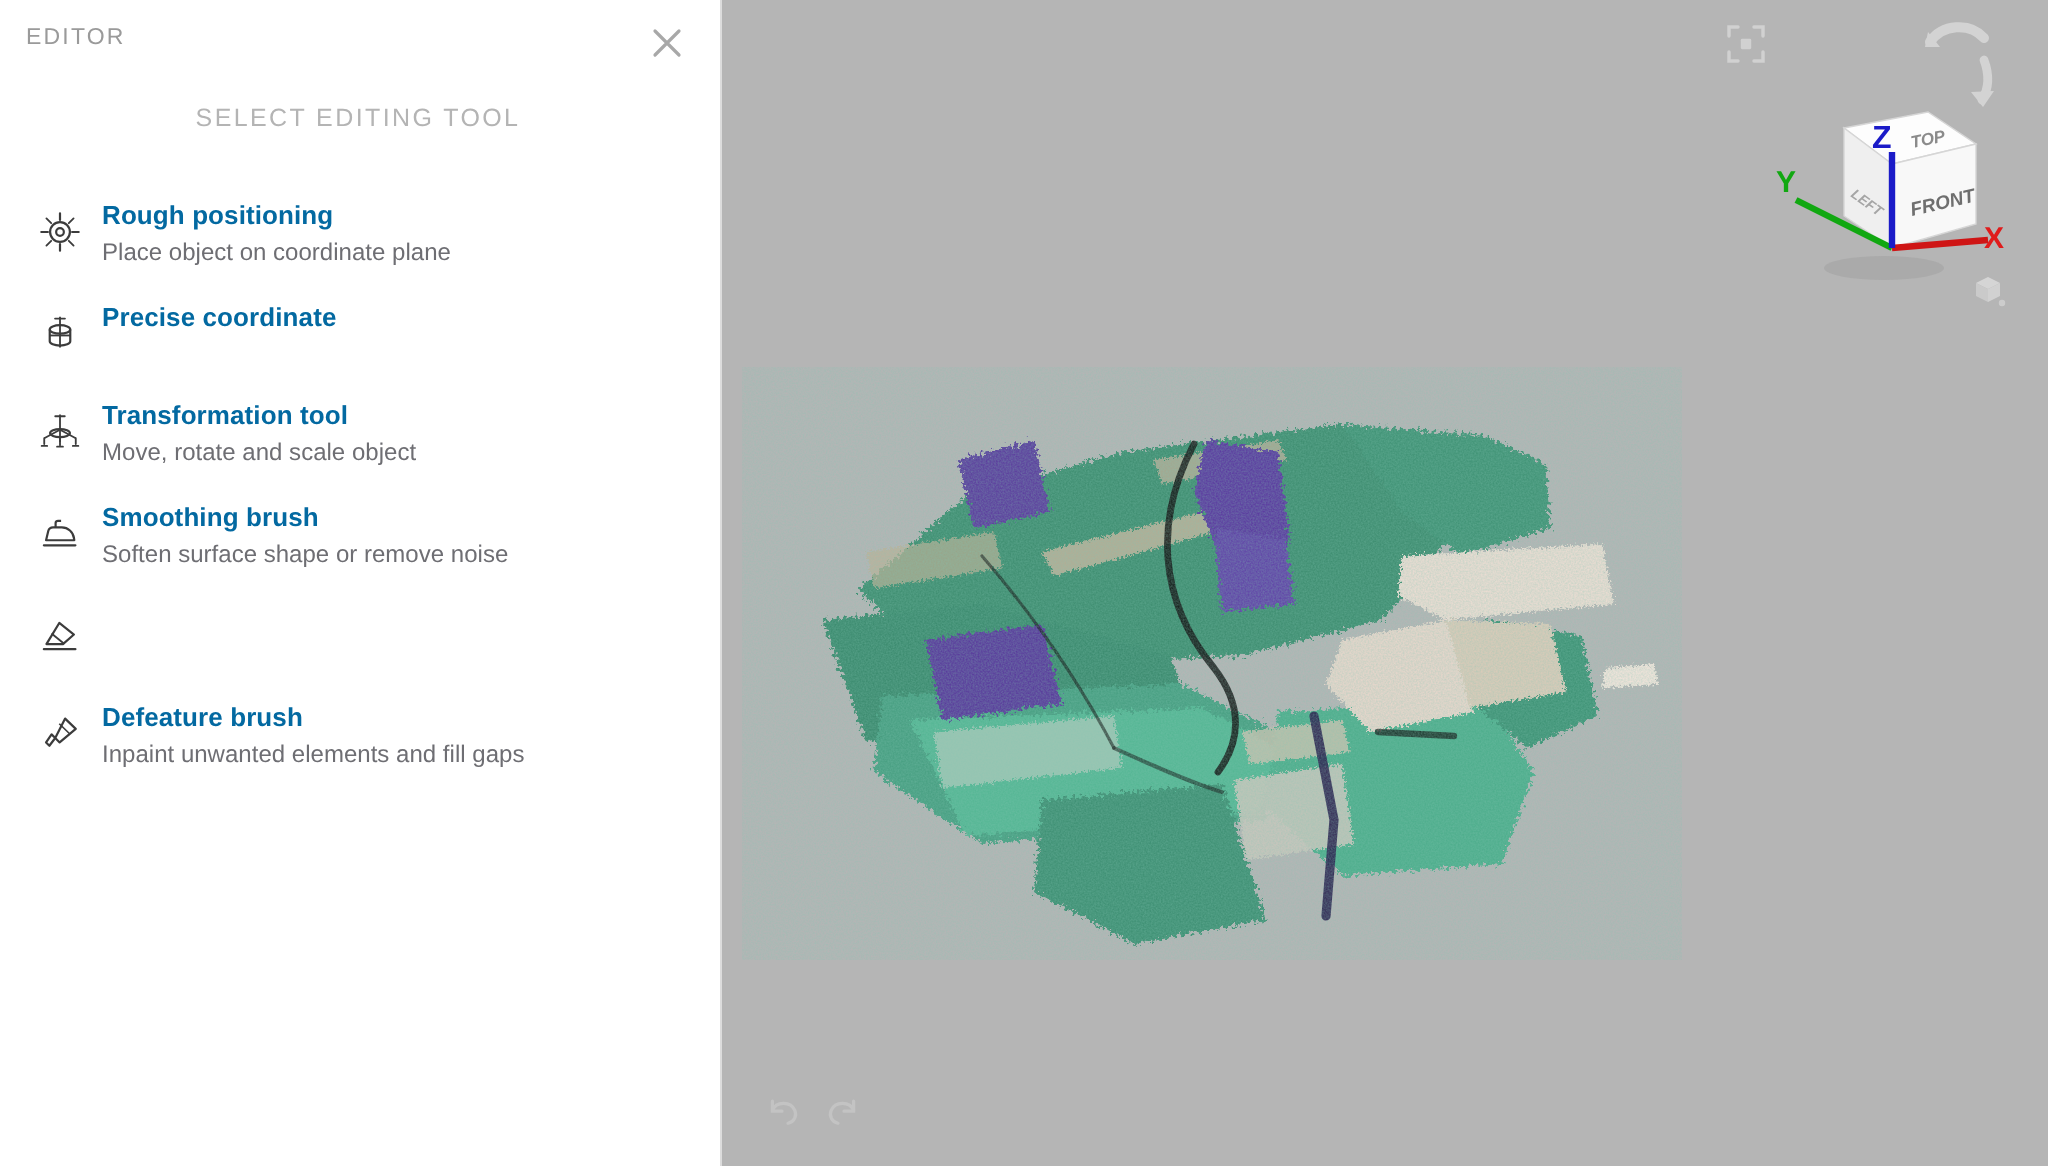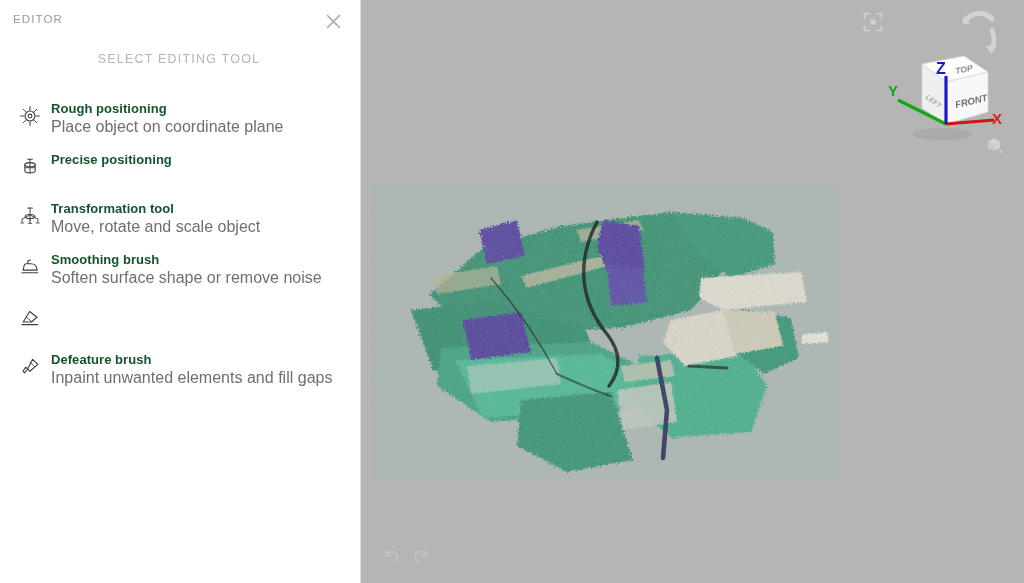--- a/index.html
+++ b/index.html
@@ -95,27 +95,27 @@
   .tool-icon svg { display: block; }
 
   .tool-text {
     padding-left: 4px;
     padding-top: 1px;
   }
 
   .tool-name {
     font-size: 13px;
     font-weight: 700;
-    color: #14532d;
+    color: #0369a1;
     line-height: 17px;
     letter-spacing: 0.05px;
   }
 
   .tool-desc {
-    font-size: 16px;
+    font-size: 12px;
     font-weight: 400;
     color: #6e6e73;
     line-height: 17px;
     margin-top: 1px;
     letter-spacing: 0.01px;
   }
 
   
   .viewport {
     position: relative;
@@ -199,21 +199,21 @@
         <span class="tool-icon">
           <svg width="22" height="22" viewBox="0 0 24 24" fill="none" stroke="#3c3c3c" stroke-width="1.2">
             <ellipse cx="12" cy="9.5" rx="5.6" ry="2.3"></ellipse>
             <path d="M6.4 9.5 V16 A5.6 2.3 0 0 0 17.6 16 V9.5"></path>
             <path d="M12 2.6 V19.4" stroke-width="1"></path>
             <path d="M9.3 3.6 H14.7" stroke-width="1" stroke-linecap="round"></path>
             <path d="M6.4 12.8 H17.6" stroke-width="1"></path>
           </svg>
         </span>
         <span class="tool-text">
-          <span class="tool-name">Precise positioning</span>
+          <span class="tool-name">Precise coordinate</span>
         </span>
       </li>
 
       <li class="tool-item">
         <span class="tool-icon">
           <svg width="22" height="22" viewBox="0 0 24 24" fill="none" stroke="#3c3c3c" stroke-width="1.2">
             <ellipse cx="12" cy="12.6" rx="5.4" ry="2.2"></ellipse>
             <path d="M12 2.4 V17.4" stroke-width="1"></path>
             <path d="M9.4 3.4 H14.6" stroke-width="1" stroke-linecap="round"></path>
             <path d="M3.4 15.4 L12 10.8 L20.6 15.4" stroke-width="1"></path>

